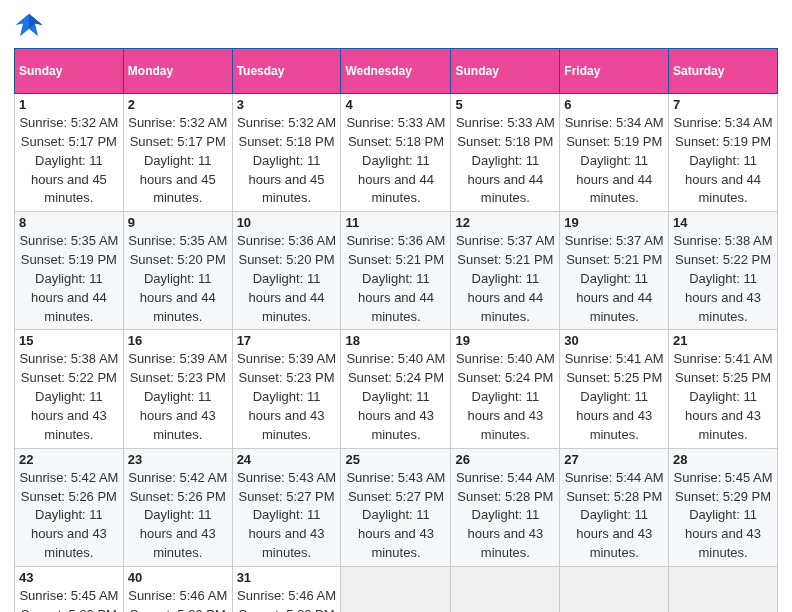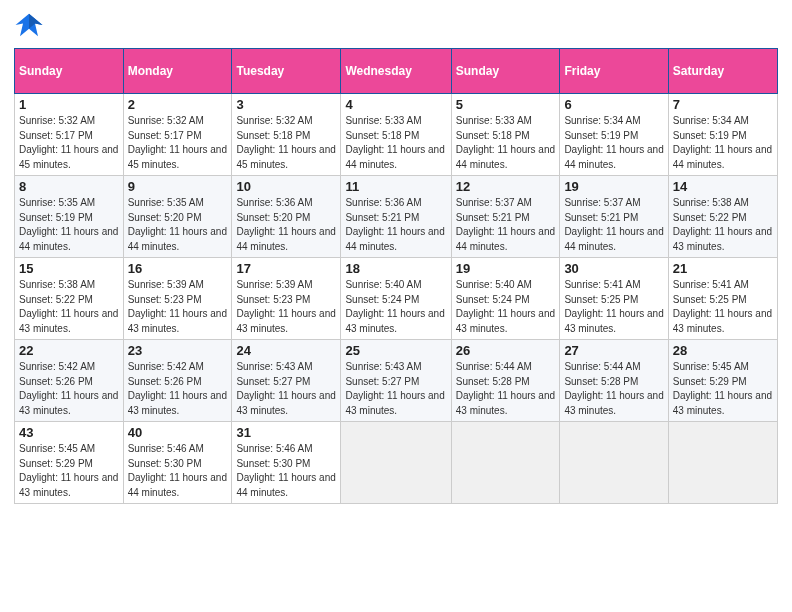--- a/index.html
+++ b/index.html
@@ -79,23 +79,24 @@
       background: #f5f7fa;
     }
     .day-num {
       font-size: 13px;
       font-weight: bold;
       color: #222;
       display: block;
       margin-bottom: 2px;
     }
     .day-info {
-      font-size: 10px;
+      font-size: 13px;
       color: #333;
       line-height: 1.45;
+      text-align: center;
     }
     td.empty {
       background: #f0f0f0 !important;
     }
   </style>
 </head>
 <body>
 
 <div class="page">
   <div class="header">

